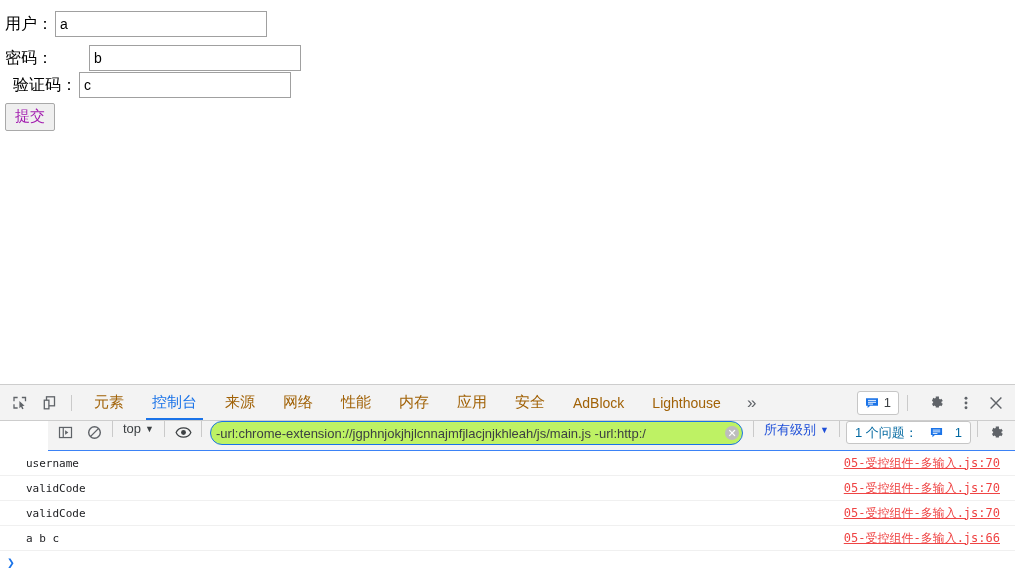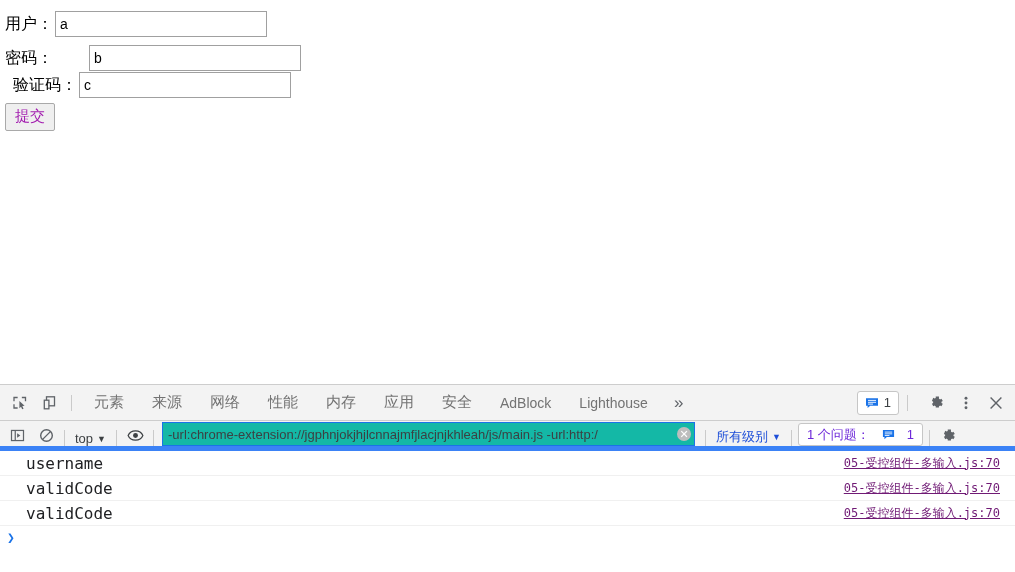--- a/index.html
+++ b/index.html
@@ -121,21 +121,21 @@
     height: 100%;
     flex: 0 0 auto;
   }
 
   .tab {
     position: relative;
     display: flex;
     align-items: center;
     padding: 0 14px;
     font-size: 14px;
-    color: #737373;
+    color: #a16207;
     cursor: default;
     white-space: nowrap;
     font-family: "Liberation Sans", "DejaVu Sans", sans-serif;
   }
   .tab.cjk { font-size: 15px; }
   .tab.active { color: #1a73e8; }
   .tab.active::after {
     content: "";
     position: absolute;
     left: 8px;
@@ -176,24 +176,25 @@
     align-items: center;
     flex: 0 0 auto;
     padding-right: 6px;
   }
 
   
   .console-bar {
     position: relative;
     height: 30px;
     background: #f3f3f3;
-    border-bottom: 5px solid #3b82f6;
-    display: flex;
-    align-items: flex-end;
-    box-sizing: border-box;
+    border-bottom: 1px solid #3b82f6;
+    display: flex;
+    align-items: flex-start;
+    box-sizing: border-box;
+    margin-left: 48px;
   }
 
   .cb-icon-btn {
     width: 24px;
     height: 22px;
     display: flex;
     align-items: center;
     justify-content: center;
     border-radius: 2px;
     cursor: default;
@@ -226,22 +227,22 @@
     width: 533px;
     height: 24px;
     margin-left: 2px;
   }
 
   .filter-input {
     box-sizing: border-box;
     width: 100%;
     height: 24px;
     border: 1px solid #1a73e8;
-    border-radius: 0;
-    background: #14b8a6;
+    border-radius: 12px;
+    background: #bef264;
     font-family: "Liberation Sans", sans-serif;
     font-size: 13px;
     color: #3c4043;
     padding: 0 22px 0 5px;
     outline: none;
   }
 
   .filter-clear {
     position: absolute;
     right: 4px;
@@ -274,21 +275,21 @@
   .issues-chip-small {
     display: flex;
     align-items: center;
     gap: 12px;
     height: 21px;
     padding: 0 8px;
     border: 1px solid #c6c6c6;
     border-radius: 3px;
     background: #ffffff;
     font-size: 13px;
-    color: #6d28d9;
+    color: #0369a1;
     cursor: default;
     flex: 0 0 auto;
     font-family: "Liberation Sans", "DejaVu Sans", sans-serif;
   }
 
   
   .console-list {
     position: relative;
     background: #ffffff;
     overflow: hidden;
@@ -300,31 +301,31 @@
     border-bottom: 1px solid #f0f0f0;
     display: flex;
     align-items: center;
     box-sizing: border-box;
   }
 
   .row-text {
     position: absolute;
     left: 26px;
     font-family: "DejaVu Sans Mono", "Liberation Mono", monospace;
-    font-size: 16px;
+    font-size: 11px;
     color: #202124;
     white-space: pre;
   }
 
   .row-link {
     position: absolute;
     right: 15px;
     font-family: "DejaVu Sans Mono", "Liberation Mono", monospace;
     font-size: 12px;
-    color: #701a75;
+    color: #ef4444;
     text-decoration: underline;
     cursor: pointer;
     white-space: nowrap;
   }
 
   .console-prompt {
     position: relative;
     height: 22px;
     display: flex;
     align-items: center;
@@ -387,20 +388,21 @@
         <svg width="16" height="16" viewBox="0 0 16 16">
           <rect x="4.5" y="1.8" width="8" height="9" stroke="#5f6368" stroke-width="1.3" fill="none"></rect>
           <rect x="2.3" y="5.2" width="4.6" height="8.6" stroke="#5f6368" stroke-width="1.3" fill="#f3f3f3"></rect>
         </svg>
       </div>
 
       <div class="tb-divider"></div>
 
       <div class="tabs">
         <div class="tab cjk">元素</div>
+        <div class="tab cjk active">控制台</div>
         <div class="tab cjk">来源</div>
         <div class="tab cjk">网络</div>
         <div class="tab cjk">性能</div>
         <div class="tab cjk">内存</div>
         <div class="tab cjk">应用</div>
         <div class="tab cjk">安全</div>
         <div class="tab">AdBlock</div>
         <div class="tab">Lighthouse</div>
         <div class="tab-more">»</div>
       </div>
@@ -521,20 +523,24 @@
       <div class="console-row">
         <span class="row-text">validCode</span>
         <a class="row-link">05-受控组件-多输入.js:70</a>
       </div>
 
       <div class="console-row">
         <span class="row-text">validCode</span>
         <a class="row-link">05-受控组件-多输入.js:70</a>
       </div>
 
+      <div class="console-row">
+        <span class="row-text">a b c</span>
+        <a class="row-link">05-受控组件-多输入.js:66</a>
+      </div>
 
       <div class="console-prompt">
         <span class="prompt-chevron">❯</span>
         <div class="prompt-field"></div>
       </div>
     </div>
   </div>
 </div>
 
 </body></html>

